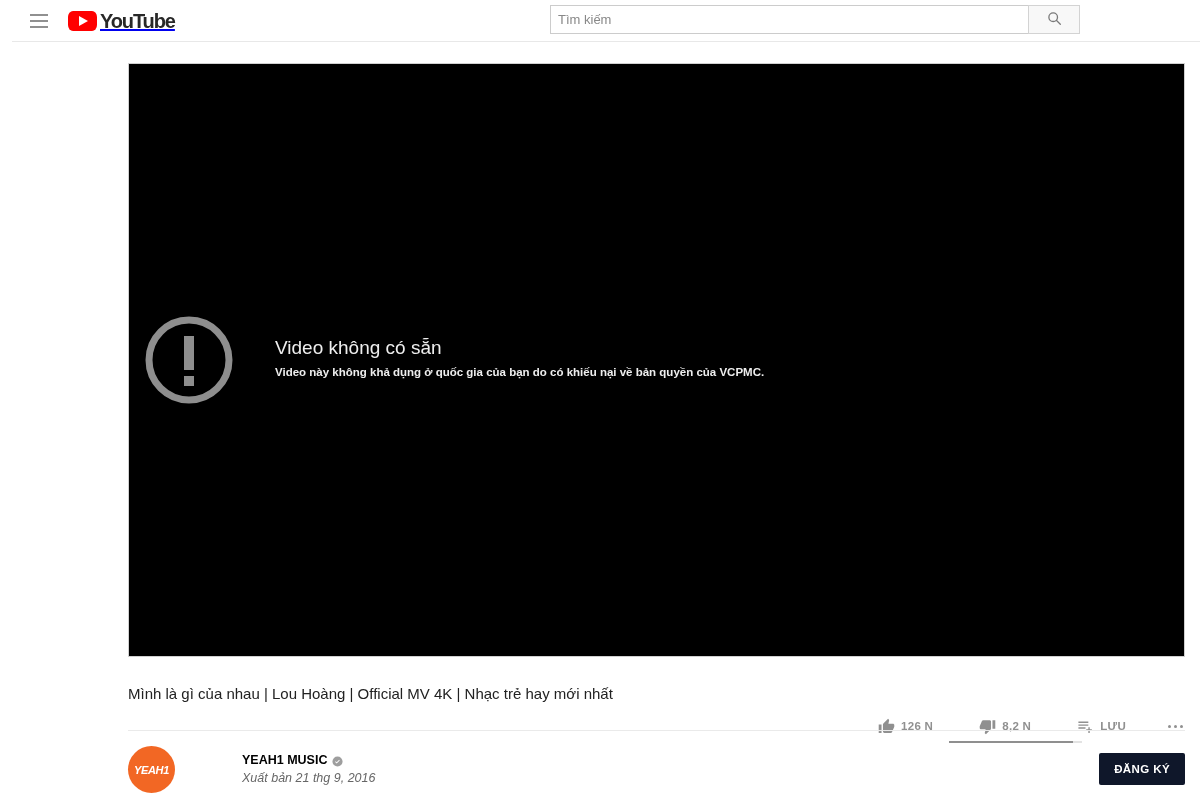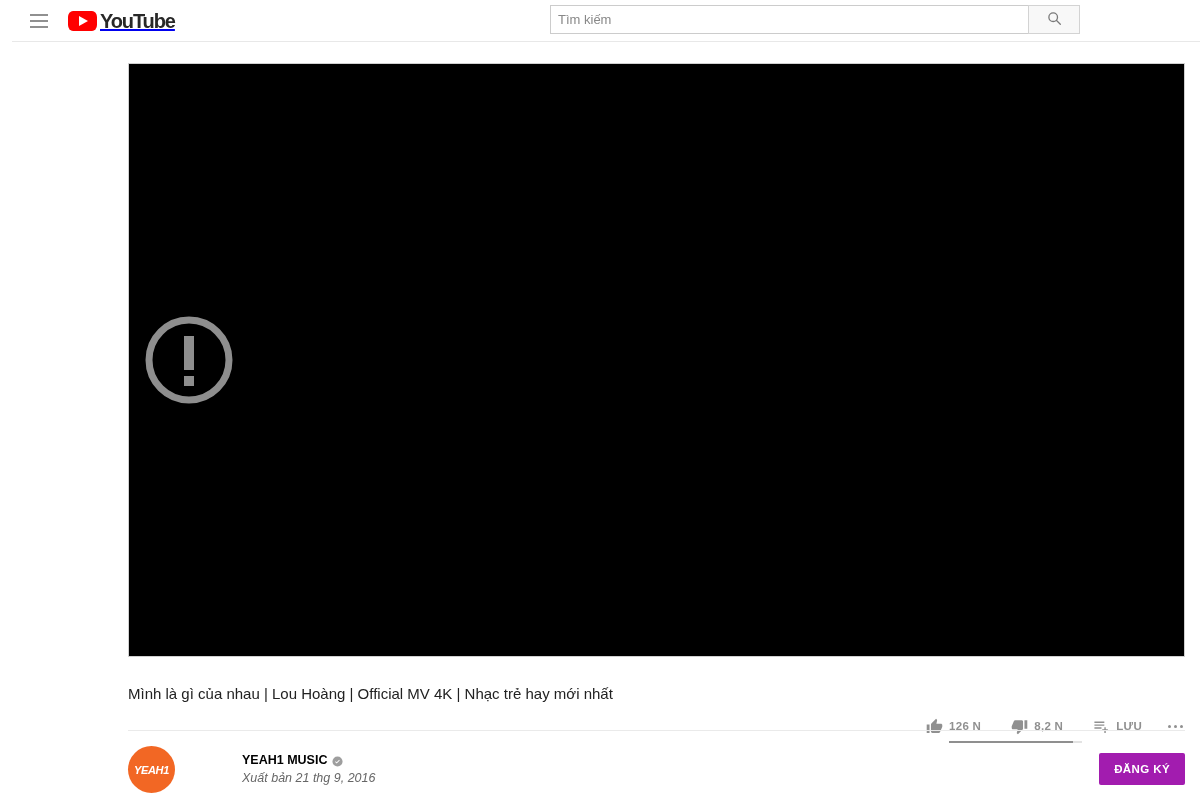--- a/index.html
+++ b/index.html
@@ -160,20 +160,21 @@
     margin-top: 7px;
     line-height: 17px;
   }
 
   .actions {
     position: absolute;
     right: 0px; top: 31px;
     display: flex;
     align-items: center;
     height: 22px;
+    gap: 16px;
   }
   .action-btn {
     display: flex;
     align-items: center;
     cursor: pointer;
     color: #909090;
     font-size: 11.5px;
     font-weight: bold;
     letter-spacing: 0.3px;
     background: none;
@@ -312,20 +313,24 @@
 
 <div class="player">
   <div class="error-block">
     <span class="error-icon">
       <svg width="92" height="92" viewBox="0 0 92 92" aria-hidden="true">
         <circle cx="46" cy="46" r="40" fill="none" stroke="#8e8e8e" stroke-width="7"></circle>
         <rect x="41" y="22" width="10" height="34" fill="#8e8e8e"></rect>
         <rect x="41" y="62" width="10" height="10" fill="#8e8e8e"></rect>
       </svg>
     </span>
+    <div class="error-text">
+      <p class="error-title">Video không có sẵn</p>
+      <p class="error-sub">Video này không khả dụng ở quốc gia của bạn do có khiếu nại về bản quyền của VCPMC.</p>
+    </div>
   </div>
 </div>
 
 <div class="info">
 
   <h1 class="video-title">Mình là gì của nhau | Lou Hoàng | Official MV 4K | Nhạc trẻ hay mới nhất</h1>
 
   <div class="actions">
 
     <button class="action-btn">
@@ -380,14 +385,14 @@
       <span class="verified">
         <svg width="11" height="11" viewBox="0 0 24 24" aria-hidden="true">
           <circle cx="12" cy="12" r="11" fill="#9e9e9e"></circle>
           <path d="M10.2 16.3l-3.4-3.4 1.3-1.3 2.1 2.1 5.4-5.4 1.3 1.3z" fill="#ffffff"></path>
         </svg>
       </span>
     </div>
     <div class="published">Xuất bản 21 thg 9, 2016</div>
   </div>
 
-  <button class="subscribe-btn" style="background: #a21caf;">ĐĂNG KÝ</button>
+  <button class="subscribe-btn" style="background: #0f172a;">ĐĂNG KÝ</button>
 </div>
 
 </body></html>

